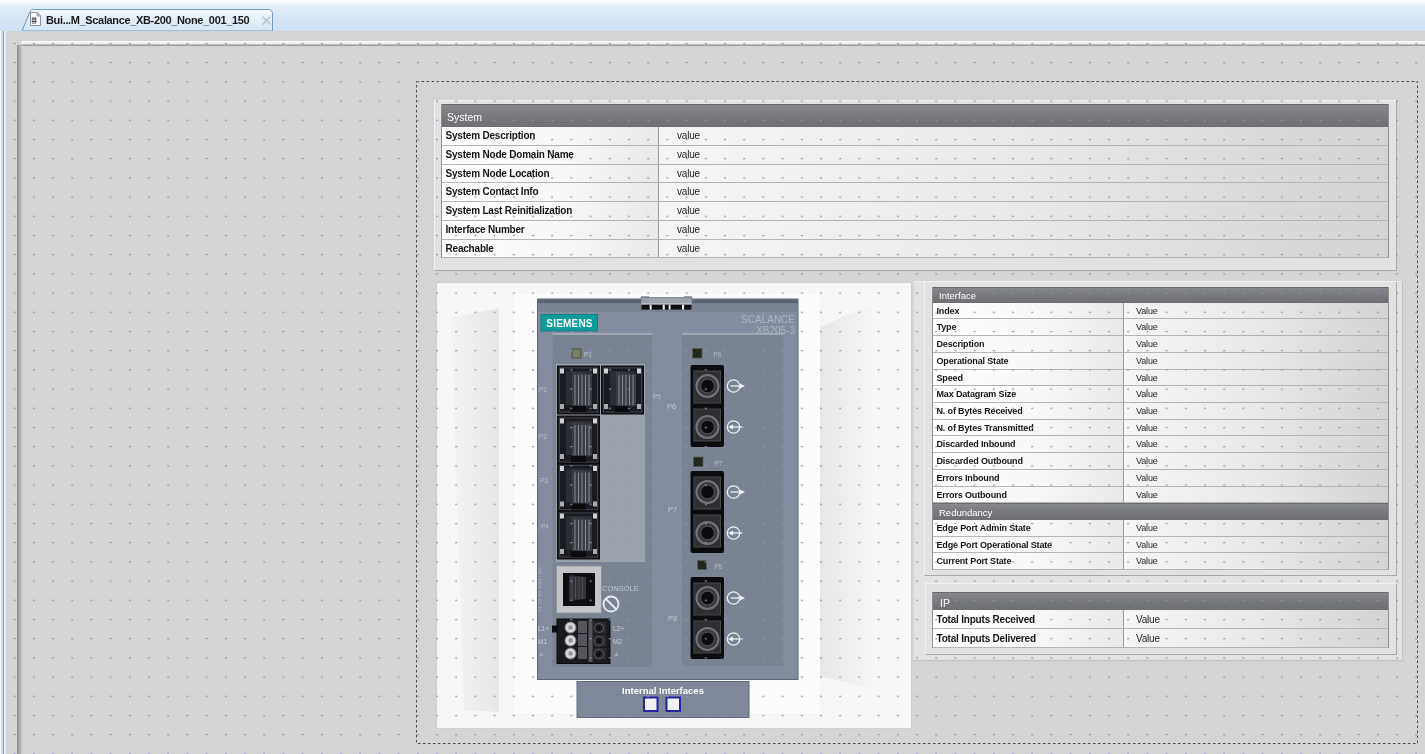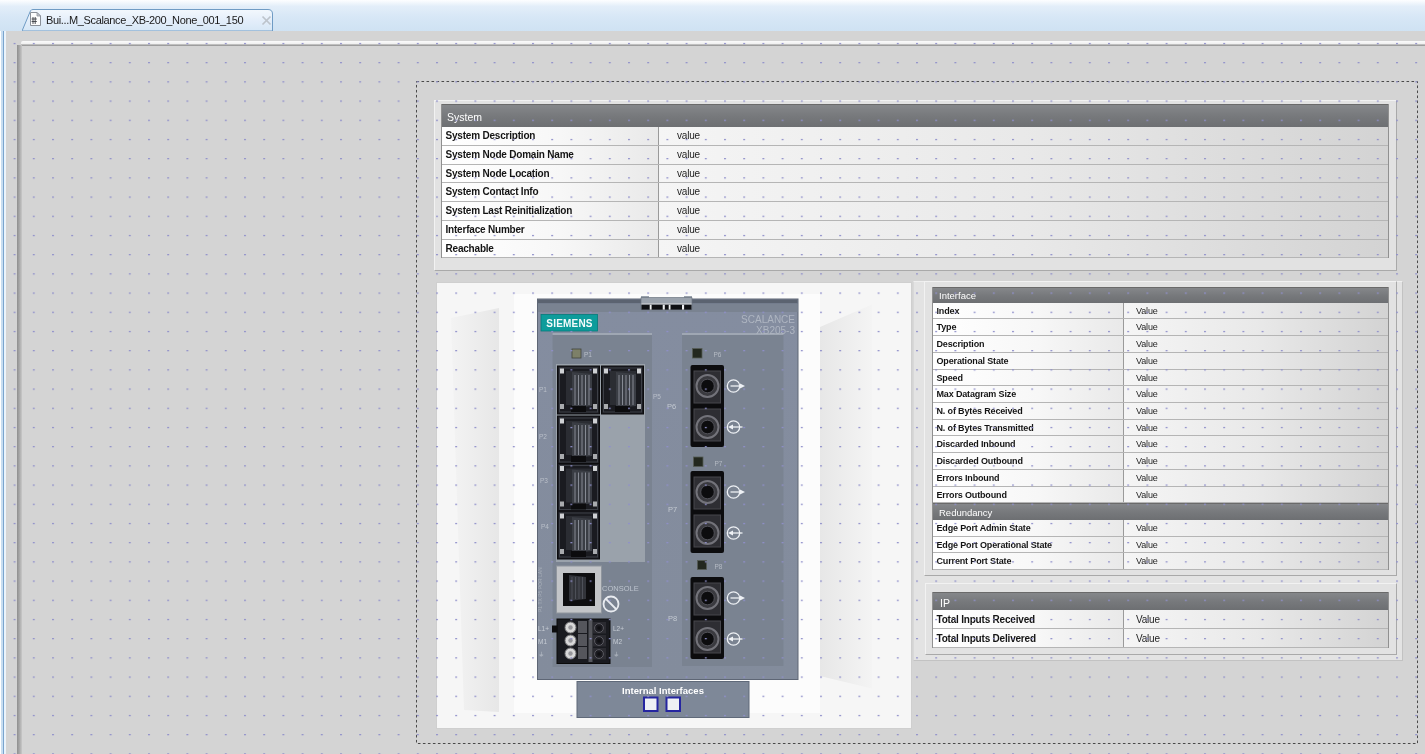--- a/index.html
+++ b/index.html
@@ -4,21 +4,21 @@
 <style>
   * { margin:0; padding:0; box-sizing:border-box; }
   html,body { width:1425px; height:754px; overflow:hidden; }
   body { font-family:"Liberation Sans", sans-serif; background:#d4d4d4; position:relative; }
   .abs { position:absolute; }
   
   #tabbar { left:0; top:0; width:1425px; height:31px;
     background:linear-gradient(180deg,#fdfeff 0%,#e3eef9 20%,#d7e7f6 55%,#cfe2f3 100%); }
   #tabshape { left:22px; top:9px; width:251px; height:22px; }
   #tabicon { left:30px; top:12px; width:11px; height:14px; }
-  #tabtext { left:46px; top:9px; height:22px; line-height:23px; font-size:11px; letter-spacing:-0.35px; font-weight:normal; color:#1a1a1a; }
+  #tabtext { left:46px; top:9px; height:22px; line-height:23px; font-size:11px; letter-spacing:-0.35px; font-weight:bold; color:#1a1a1a; }
   #tabclose { left:260px; top:14px; width:13px; height:13px; }
   
   #lstrip1 { left:0; top:31px; width:1px; height:723px; background:#ffffff; }
   #lstrip2 { left:1px; top:31px; width:1.5px; height:723px; background:#c7ddf1; }
   #lstrip3 { left:2.5px; top:31px; width:1px; height:723px; background:#79a4ce; }
   #lstrip4 { left:3.5px; top:31px; width:2px; height:723px; background:#eaf3fb; }
   
   #ridgeh { left:21px; top:41px; width:1404px; height:4.5px;
     background:linear-gradient(180deg,#fbfbfb 0%,#f1f1f1 50%,#ababab 78%,#929292 100%); border-radius:2px 0 0 0; }
   #groovev { left:17px; top:45px; width:4.5px; height:709px;

